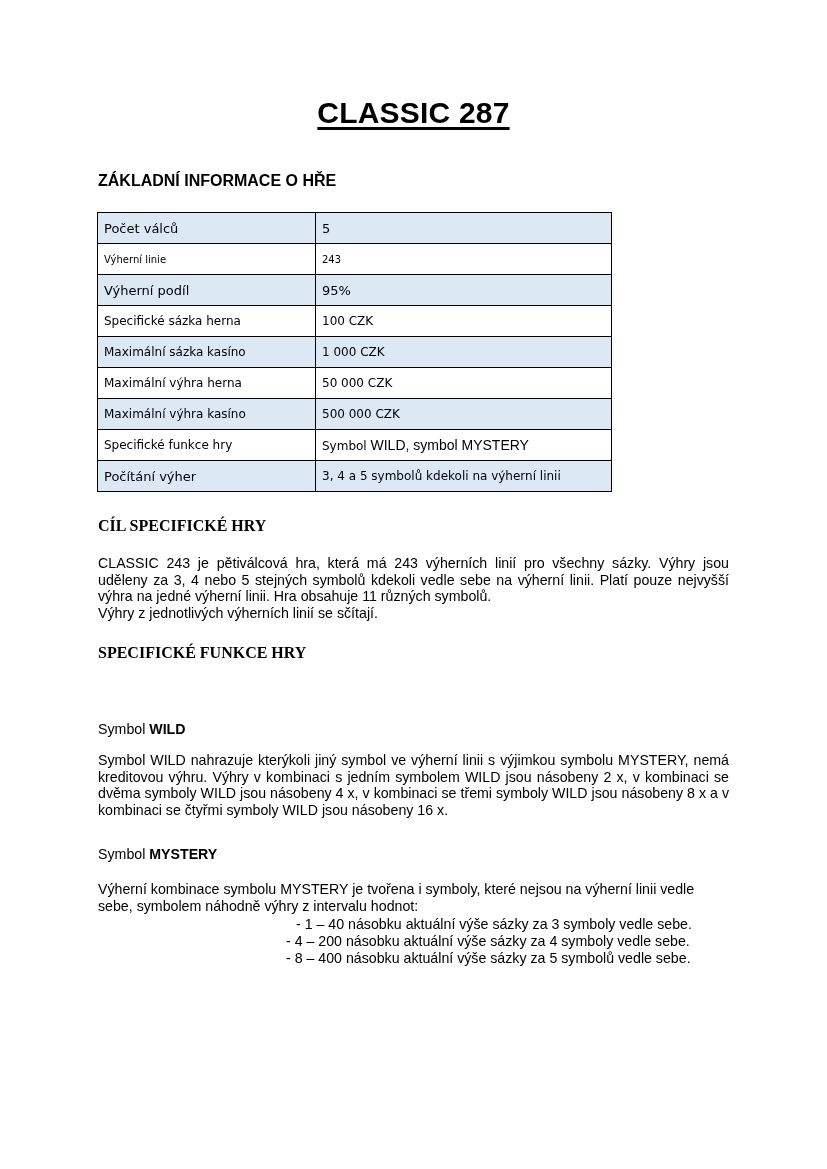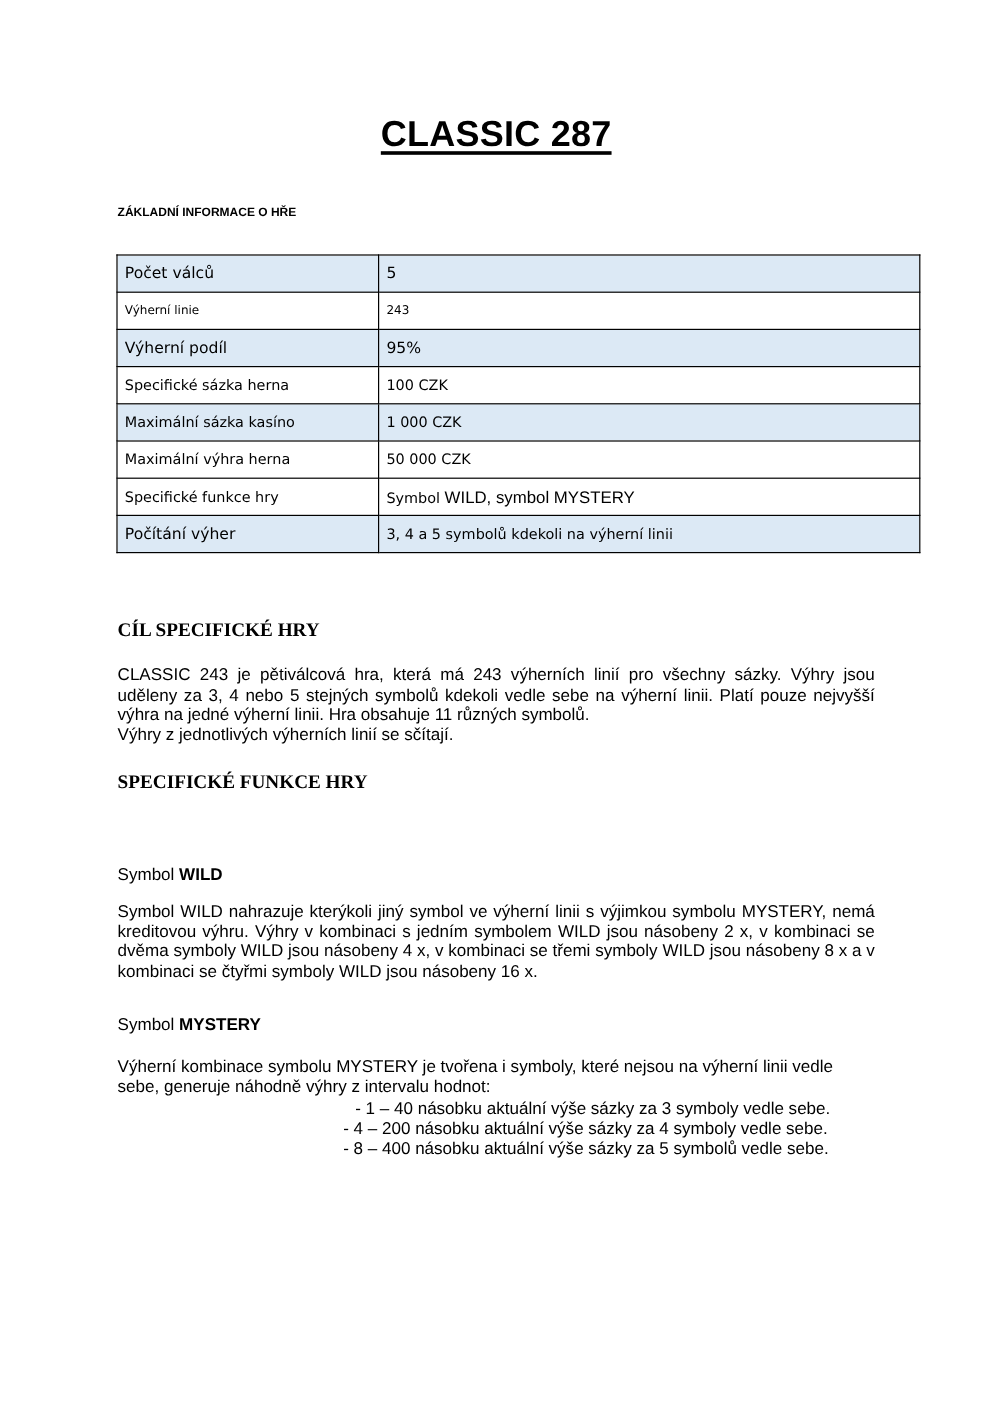--- a/index.html
+++ b/index.html
@@ -5,24 +5,24 @@
     html, body { margin: 0; padding: 0; background: #ffffff; }
     body { width: 827px; height: 1169px; position: relative; overflow: hidden; color: #000; }
     .title {
       position: absolute; left: 0; right: 0; top: 96px; text-align: center;
       font-family: "Liberation Sans", sans-serif; font-weight: bold; font-size: 30px;
       text-decoration: underline; text-decoration-thickness: 3px; text-underline-offset: 4px;
       letter-spacing: 0.2px;
     }
     .h-sans {
       position: absolute; left: 98px; top: 172px;
-      font-family: "Liberation Sans", sans-serif; font-weight: bold; font-size: 10px;
+      font-family: "Liberation Sans", sans-serif; font-weight: bold; font-size: 16px;
     }
     table.info {
-      position: absolute; left: 97px; top: 212px; width: 670px;
+      position: absolute; left: 97px; top: 212px; width: 515px;
       border-collapse: collapse; table-layout: fixed;
       font-family: "DejaVu Sans", sans-serif; font-size: 12px;
     }
     table.info td {
       border: 1px solid #000; height: 30px; padding: 0 0 0 6px; vertical-align: middle;
       white-space: nowrap; overflow: hidden;
     }
     table.info td.k { width: 211px; }
     table.info tr.shade td { background: #dce9f5; }
     table.info td.small { font-size: 10px; }
@@ -78,20 +78,24 @@
         <td>100 CZK</td>
       </tr>
       <tr class="shade">
         <td class="k">Maximální sázka kasíno</td>
         <td>1 000 CZK</td>
       </tr>
       <tr>
         <td class="k">Maximální výhra herna</td>
         <td>50 000 CZK</td>
       </tr>
+      <tr class="shade">
+        <td class="k">Maximální výhra kasíno</td>
+        <td>500 000 CZK</td>
+      </tr>
       <tr>
         <td class="k">Specifické funkce hry</td>
         <td><span>Symbol </span><span class="mix-arial">WILD, symbol MYSTERY</span></td>
       </tr>
       <tr class="shade">
         <td class="k big">Počítání výher</td>
         <td>3, 4 a 5 symbolů kdekoli na výherní linii</td>
       </tr>
     </tbody>
   </table>
@@ -104,21 +108,21 @@
   </div>
 
   <div class="h-serif" style="top:644px;">SPECIFICKÉ FUNKCE HRY</div>
 
   <div class="sub" style="top:721px;"><span>Symbol </span><b>WILD</b></div>
 
   <div class="para" style="top:752px;">Symbol WILD nahrazuje kterýkoli jiný symbol ve výherní linii s výjimkou symbolu MYSTERY, nemá kreditovou výhru. Výhry v kombinaci s jedním symbolem WILD jsou násobeny 2 x, v kombinaci se dvěma symboly WILD jsou násobeny 4 x, v kombinaci se třemi symboly WILD jsou násobeny 8 x a v kombinaci se čtyřmi symboly WILD jsou násobeny 16 x.</div>
 
   <div class="sub" style="top:846px;"><span>Symbol </span><b>MYSTERY</b></div>
 
-  <div class="para" style="top:881px; text-align:left;">Výherní kombinace symbolu MYSTERY je tvořena i symboly, které nejsou na výherní linii vedle sebe, generuje náhodně výhry z intervalu hodnot:</div>
+  <div class="para" style="top:881px; text-align:left;">Výherní kombinace symbolu MYSTERY je tvořena i symboly, které nejsou na výherní linii vedle sebe, symbolem náhodně výhry z intervalu hodnot:</div>
 
   <div class="bullets">
     <span class="b">- 1 – 40 násobku aktuální výše sázky za 3 symboly vedle sebe.</span>
     <span class="b">- 4 – 200 násobku aktuální výše sázky za 4 symboly vedle sebe.</span>
     <span class="b">- 8 – 400 násobku aktuální výše sázky za 5 symbolů vedle sebe.</span>
   </div>
 
 </div>
 
 </body></html>

